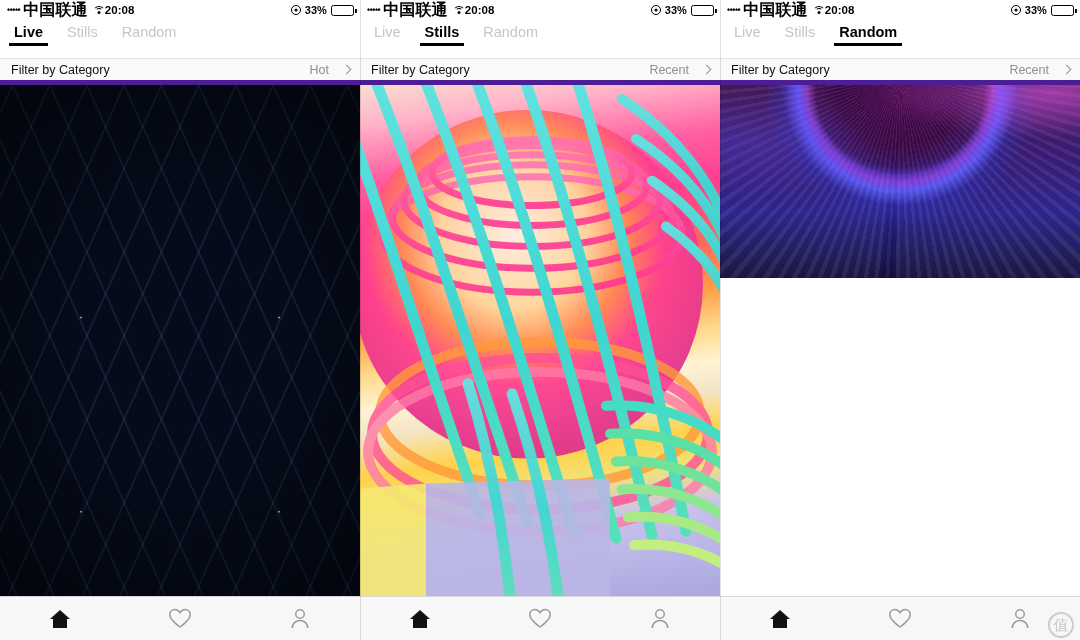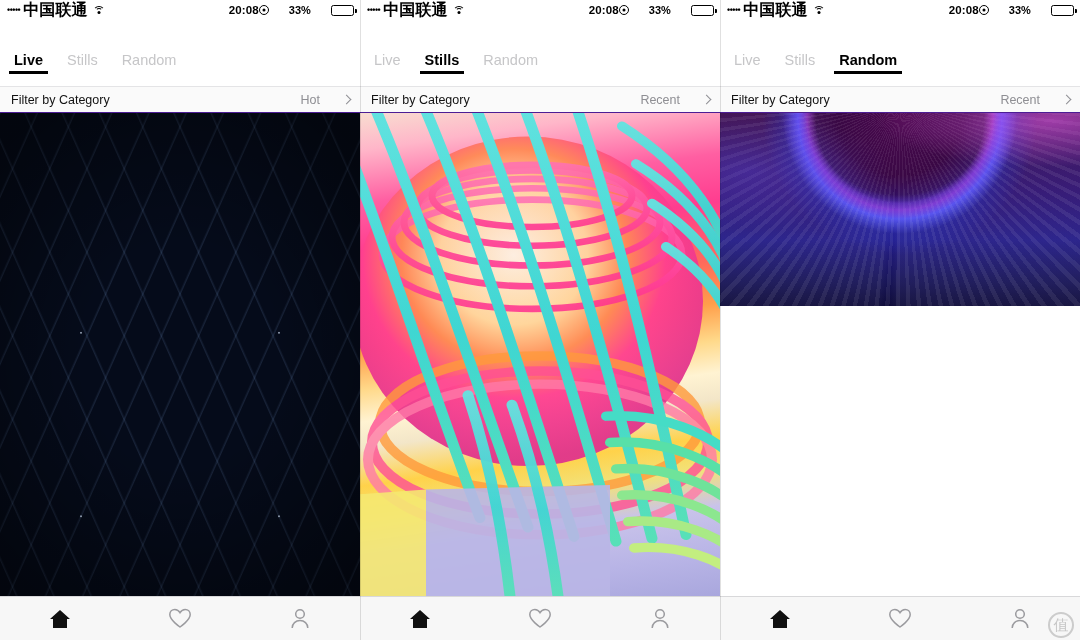--- a/index.html
+++ b/index.html
@@ -40,22 +40,22 @@
     border: 1.5px solid #000; border-bottom-color: transparent;
     border-left-color: transparent; border-right-color: transparent;
     border-radius: 50%;
   }
   .wifi-ico i:nth-child(1) { width: 12px; height: 12px; top: 1px; }
   .wifi-ico i:nth-child(2) { width: 7px;  height: 7px;  top: 3.5px; }
   .wifi-ico i:nth-child(3) {
     width: 3px; height: 3px; top: 6.5px;
     background: #000; border-radius: 50%; border: none;
   }
-  .sb-center { flex: 1; text-align: right; font-size: 11.5px; font-weight: bold; }
-  .sb-right { display: flex; align-items: center; gap: 20px; }
+  .sb-center { flex: 1; text-align: left; font-size: 11.5px; font-weight: bold; }
+  .sb-right { display: flex; align-items: center; gap: 4px; }
   .alarm-ico {
     width: 10px; height: 10px; border: 1.3px solid #000; border-radius: 50%;
     position: relative;
   }
   .alarm-ico::after {
     content: ""; position: absolute; left: 50%; top: 50%;
     width: 3px; height: 3px; background: #000; border-radius: 50%;
     transform: translate(-50%, -50%);
   }
   .batt-pct { font-size: 11px; font-weight: bold; }
@@ -71,40 +71,39 @@
 
   
   .tabbar {
     height: 38px; flex: 0 0 38px;
     display: flex; align-items: flex-start;
     padding-left: 12px; gap: 20px;
     background: #ffffff; position: relative;
   }
   .tab {
     font-size: 14.5px; padding: 4px 2px 0 2px;
-    color: #c6c6c8; position: relative; height: 34px; margin-top: 28px;
+    color: #c6c6c8; position: relative; height: 34px;
   }
   .tab.active { color: #000; font-weight: bold; }
   .tab.active::after {
     content: ""; position: absolute; left: -3px; right: -3px; bottom: 8px;
     height: 3px; background: #000;
   }
 
   
   .filterrow {
     height: 27px; flex: 0 0 27px;
     display: flex; align-items: center; justify-content: space-between;
     padding: 0 10px 0 11px;
     background: #fafafa;
     border-top: 1px solid #e4e4e6;
-    border-bottom: 1px solid #4c1d95;
-    margin-top: 28px;
+    border-bottom: 5px solid #4c1d95;
   }
   .filter-label { font-size: 12.5px; color: #111; }
-  .filter-right { display: flex; align-items: center; gap: 23px; }
+  .filter-right { display: flex; align-items: center; gap: 14px; }
   .filter-value { font-size: 12.5px; color: #8e8e93; }
   .chev-right {
     width: 7px; height: 7px;
     border-top: 1.6px solid #8e8e93; border-right: 1.6px solid #8e8e93;
     transform: rotate(45deg); margin-bottom: 1px;
   }
 
   
   .content { flex: 1; position: relative; overflow: hidden; display: flex; flex-direction: column; }
   .card { width: 100%; position: relative; overflow: hidden; }

